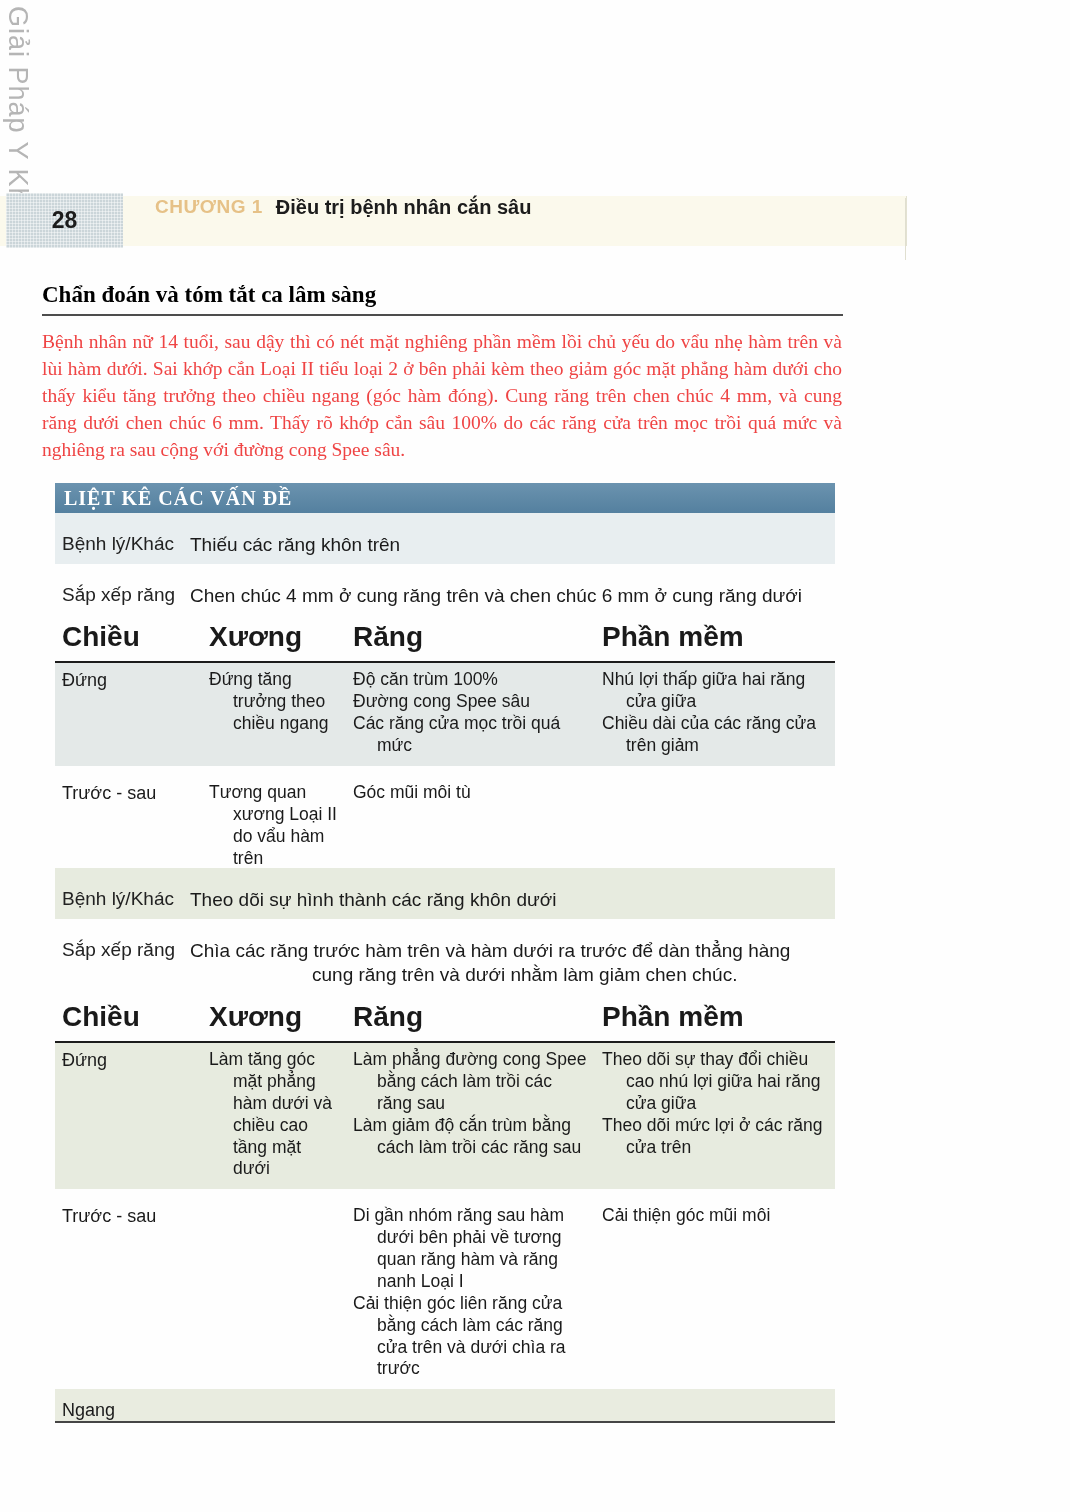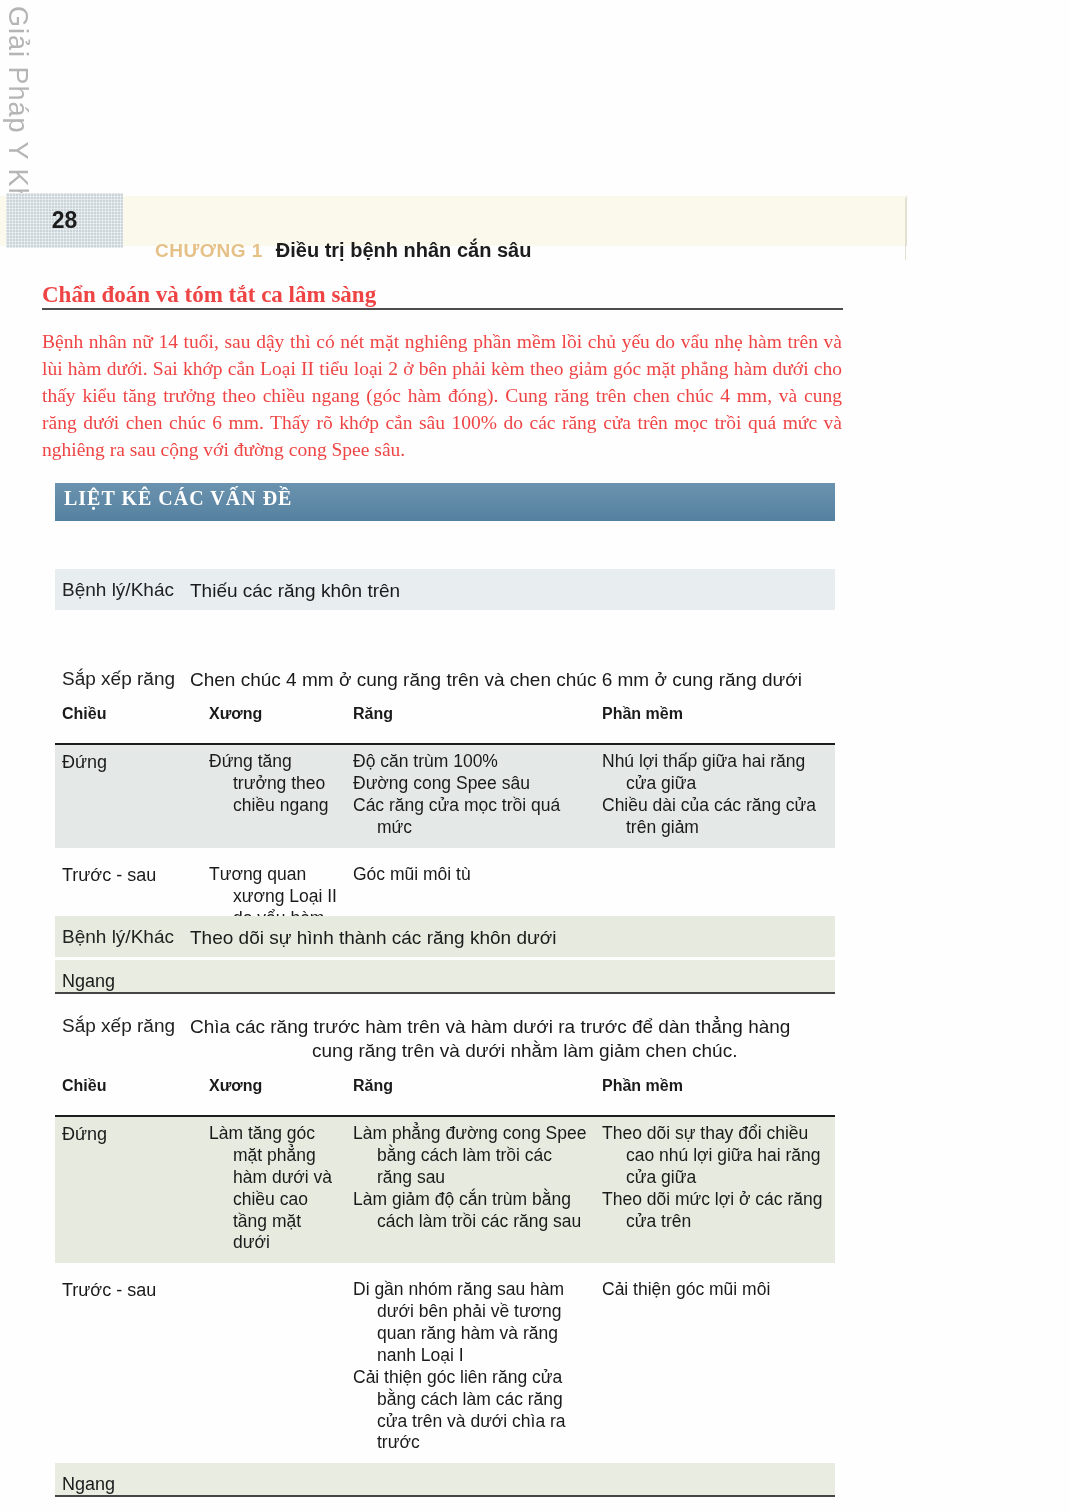--- a/index.html
+++ b/index.html
@@ -25,59 +25,59 @@
   .page-num-box{
     position:absolute;left:6px;top:193px;width:117px;height:55px;
     background-color:#cbd5d9;
     background-image:
       repeating-linear-gradient(0deg, rgba(255,255,255,.45) 0 1px, transparent 1px 3px),
       repeating-linear-gradient(90deg, rgba(255,255,255,.45) 0 1px, transparent 1px 3px);
     display:flex;align-items:center;justify-content:center;
   }
   .page-num{font-size:23px;font-weight:bold;color:#1c1c1c;}
   .chapline{
-    position:absolute;left:155px;top:212px;height:50px;
-    display:flex;align-items:flex-end;gap:13px;
+    position:absolute;left:155px;top:196px;height:50px;
+    display:flex;align-items:flex-start;gap:13px;
   }
   .chap-label{font-size:19px;font-weight:bold;color:#e6c187;letter-spacing:.5px;}
   .chap-title{font-size:20px;font-weight:bold;color:#1c1c1c;}
   
   .sect-title{
     position:absolute;left:42px;top:282px;width:801px;
-    font-family:"Liberation Serif",serif;font-size:23px;font-weight:bold;color:#ef4444;
-    border-bottom:2px solid #4d4d4d;padding-bottom:0;
+    font-family:"Liberation Serif",serif;font-size:23px;font-weight:bold;color:#000000;
+    border-bottom:2px solid #4d4d4d;padding-bottom:6px;
   }
   .para{
     position:absolute;left:42px;top:329px;width:800px;
     font-family:"Liberation Serif",serif;font-size:19.5px;line-height:1.38;
     text-align:justify;color:#ef4444;
   }
   
   .tbl{position:absolute;left:55px;width:780px;}
   .tbl-1{top:483px;}
   .tbl-2{top:868px;}
   .t-bar{
-    height:38px;line-height:30px;background:linear-gradient(#6b93af,#54809f);
+    height:30px;line-height:30px;background:linear-gradient(#6b93af,#54809f);
     color:#fff;font-family:"Liberation Serif",serif;font-weight:bold;
     font-size:20px;letter-spacing:1px;padding-left:9px;box-sizing:border-box;
   }
   .t-meta{
     display:grid;grid-template-columns:128px 1fr;
-    font-size:19px;padding:10px 6px 6px 7px;box-sizing:border-box;min-height:34px;margin-top:48px;
+    font-size:19px;padding:20px 6px 6px 7px;box-sizing:border-box;min-height:34px;
   }
   .t-meta .meta-label{color:#222;}
   .t-meta .meta-val{padding-left:122px;text-indent:-122px;line-height:1.3;}
   .shade-blue{background:#e8eef0;}
   .shade-green{background:#e7ebdf;}
   .shade-green2{background:#e4e9e8;}
   .shade-ngang{background:#e9ece0;}
   .t-cols{
     display:grid;grid-template-columns:140px 130px 235px 1fr;column-gap:14px;
-    font-size:16px;font-weight:bold;margin-top:5px;
-    border-bottom:2px solid #1c1c1c;padding:2px 0 20px 0;
+    font-size:28px;font-weight:bold;margin-top:5px;
+    border-bottom:2px solid #1c1c1c;padding:2px 0 8px 0;
   }
   .t-cols span:first-child{padding-left:7px;}
   .t-row{
     display:grid;grid-template-columns:140px 130px 235px 1fr;column-gap:14px;
     font-size:17.5px;line-height:1.25;padding:6px 0 9px 0;
   }
   .t-row .dim{padding-left:7px;font-size:18px;}
   .hang p{margin:0;padding-left:24px;text-indent:-24px;}
   .gap10{margin-top:10px;}
   .t-ngang{

